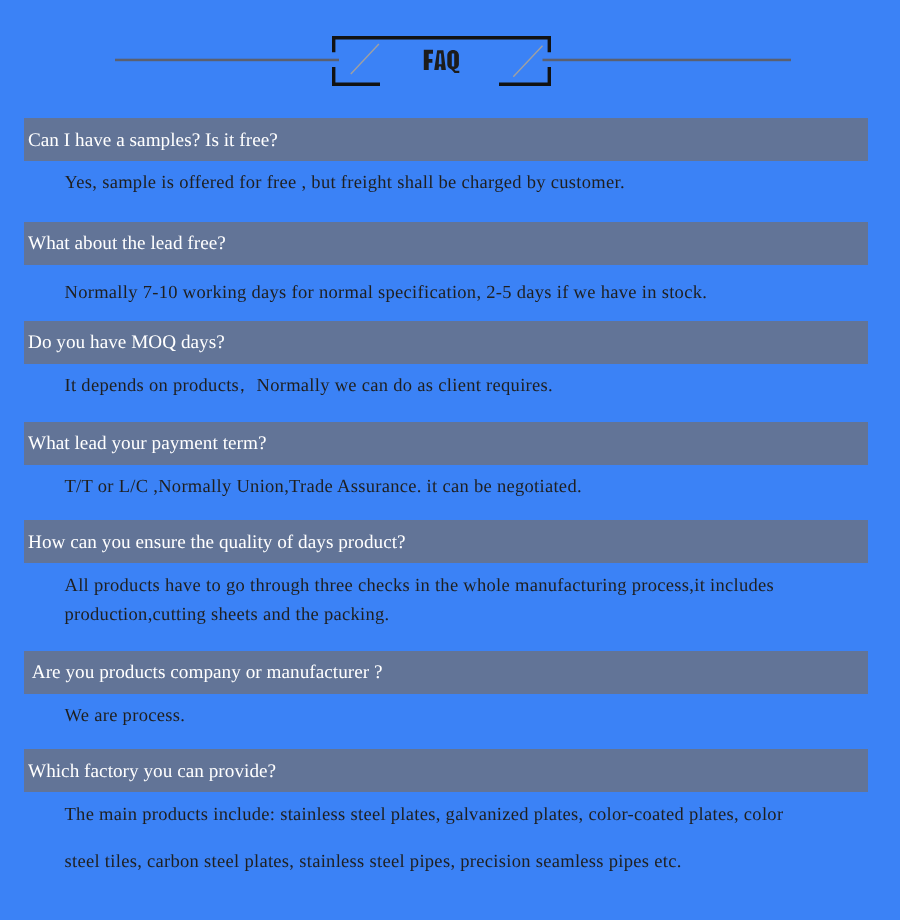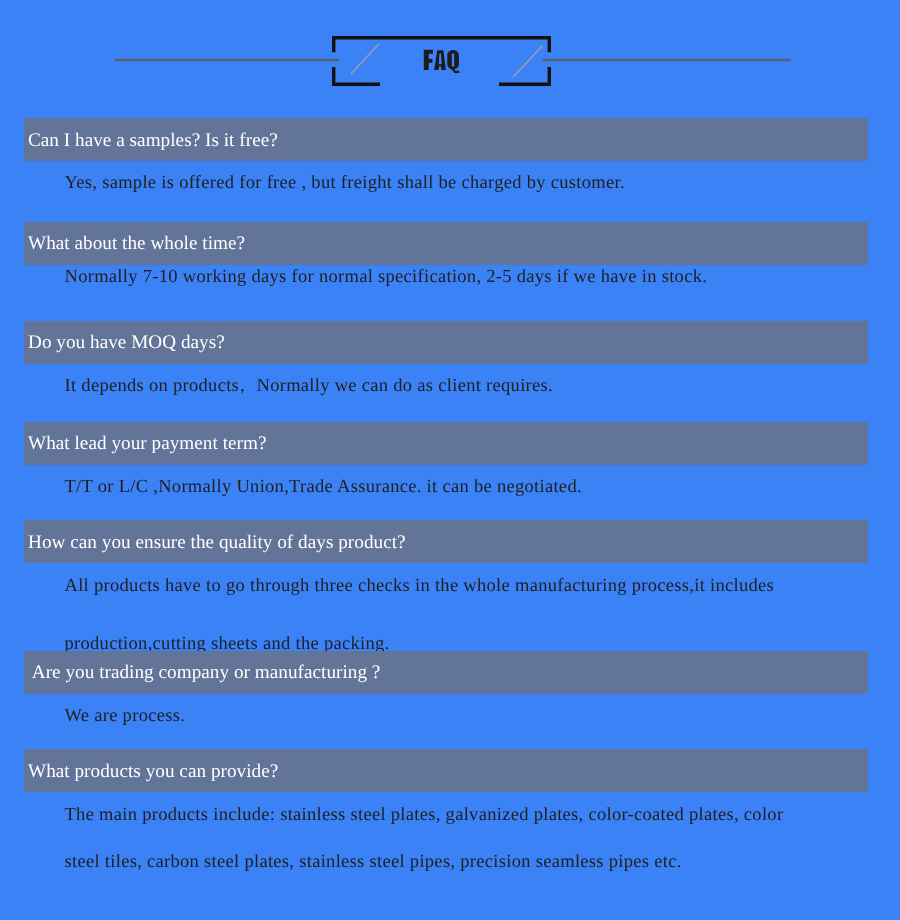--- a/index.html
+++ b/index.html
@@ -49,45 +49,45 @@
   </div>
 
   <div class="faq-list">
       <div class="faq-item">
         <div class="qbar" style="top:118.3px"></div>
         <div class="qlabel" style="top:130.8px">Can I have a samples? Is it free?</div>
         <div class="aline" style="top:174px">Yes, sample is offered for free , but freight shall be charged by customer.</div>
       </div>
       <div class="faq-item">
         <div class="qbar" style="top:221.5px"></div>
-        <div class="qlabel" style="top:234.0px">What about the whole time?</div>
-        <div class="aline" style="top:268px">Normally 7-10 working days for normal specification, 2-5 days if we have in stock.</div>
+        <div class="qlabel" style="top:234.0px">What about the lead free?</div>
+        <div class="aline" style="top:284px">Normally 7-10 working days for normal specification, 2-5 days if we have in stock.</div>
       </div>
       <div class="faq-item">
         <div class="qbar" style="top:320.6px"></div>
         <div class="qlabel" style="top:333.1px">Do you have MOQ days?</div>
         <div class="aline" style="top:377px">It depends on products<span class="cjk-punct">，</span> Normally we can do as client requires.</div>
       </div>
       <div class="faq-item">
         <div class="qbar" style="top:421.7px"></div>
         <div class="qlabel" style="top:434.2px">What lead your payment term?</div>
         <div class="aline" style="top:478px">T/T or L/C ,Normally Union,Trade Assurance. it can be negotiated.</div>
       </div>
       <div class="faq-item">
         <div class="qbar" style="top:520.2px"></div>
         <div class="qlabel" style="top:532.7px">How can you ensure the quality of days product?</div>
         <div class="aline" style="top:577px">All products have to go through three checks in the whole manufacturing process,it includes</div>
-        <div class="aline" style="top:635px">production,cutting sheets and the packing.</div>
+        <div class="aline" style="top:606px">production,cutting sheets and the packing.</div>
       </div>
       <div class="faq-item">
         <div class="qbar" style="top:650.9px"></div>
-        <div class="qlabel" style="top:663.4px"> Are you trading company or manufacturing ?</div>
+        <div class="qlabel" style="top:663.4px"> Are you products company or manufacturer ?</div>
         <div class="aline" style="top:707px">We are process.</div>
       </div>
       <div class="faq-item">
         <div class="qbar" style="top:749.3px"></div>
-        <div class="qlabel" style="top:761.8px">What products you can provide?</div>
+        <div class="qlabel" style="top:761.8px">Which factory you can provide?</div>
         <div class="aline" style="top:806px">The main products include: stainless steel plates, galvanized plates, color-coated plates, color</div>
         <div class="aline" style="top:853px">steel tiles, carbon steel plates, stainless steel pipes, precision seamless pipes etc.</div>
       </div>
   </div>
 
 </div>
 
 </body></html>

